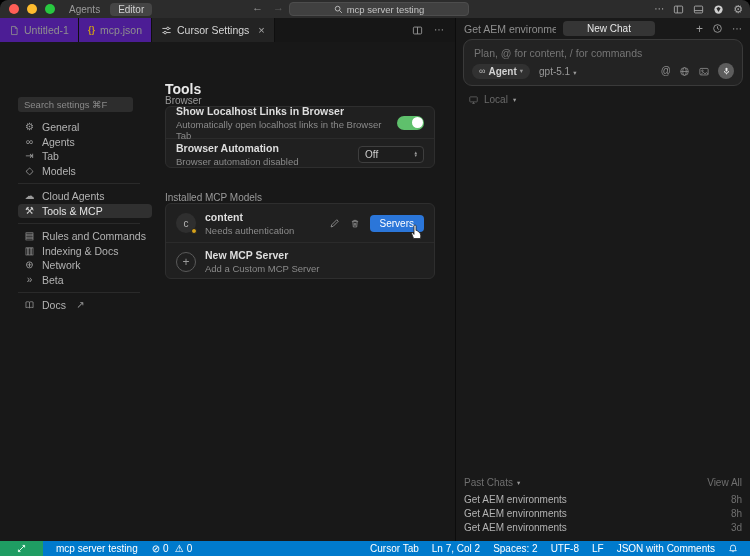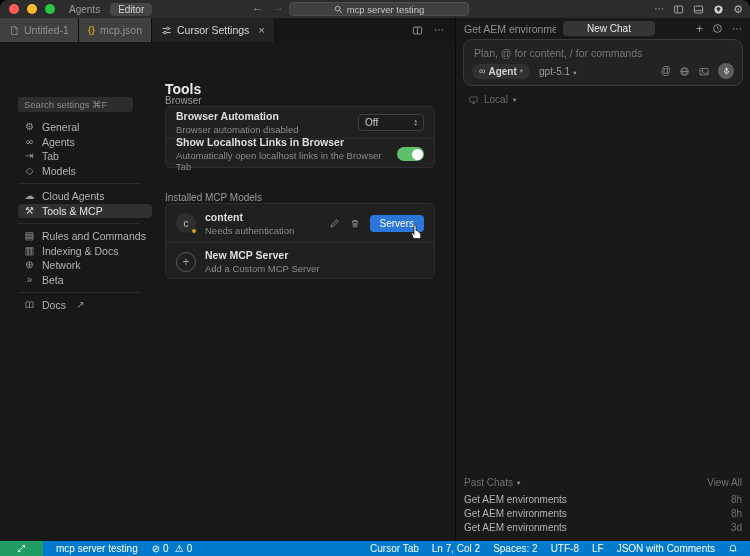--- a/index.html
+++ b/index.html
@@ -15,21 +15,21 @@
   .tb-label { margin-left:14px; font-size:10px; color:#9a9a9a; }
   .tb-pill { margin-left:10px; font-size:10px; color:#d2d2d2; background:#454545; border-radius:4px; padding:1px 8px; }
   .tb-nav { position:absolute; left:252px; top:2px; display:flex; gap:10px; color:#9d9d9d; font-size:11px; }
   .tb-nav .dim { color:#5c5c5c; }
   .tb-search { position:absolute; left:289px; top:2px; width:180px; height:14px; background:#404040; border:1px solid #4d4d4d; border-radius:4px; display:flex; align-items:center; justify-content:center; gap:4px; color:#c3c3c3; font-size:9.5px; }
   .tb-icons { position:absolute; right:7px; top:0; height:18px; display:flex; align-items:center; gap:9px; color:#ababab; }
   .ic { display:inline-flex; align-items:center; justify-content:center; line-height:1; }
 
   
   .tabstrip { position:absolute; top:18px; left:0; width:455px; height:24px; background:#161616; display:flex; align-items:stretch; }
-  .tab { display:flex; align-items:center; gap:5px; padding:0 9px; background:#404040; color:#8f8f8f; font-size:10.5px; border-right:1px solid #0f0f0f; }
+  .tab { display:flex; align-items:center; gap:5px; padding:0 9px; background:#4c1d95; color:#8f8f8f; font-size:10.5px; border-right:1px solid #0f0f0f; }
   .tab.active { background:#232323; color:#d6d6d6; }
   .tab .close { margin-left:4px; font-size:11px; color:#a9a9a9; }
   .tab-actions { margin-left:auto; display:flex; align-items:center; gap:11px; padding-right:11px; color:#9a9a9a; }
 
   
   .settings { position:absolute; top:42px; left:0; width:455px; height:499px; background:#181818; }
   .s-side { position:absolute; left:18px; top:52px; width:134px; }
   .s-search { width:115px; height:15px; background:#2d2d2d; border:none; border-radius:3px; color:#c9c9c9; font-size:9.5px; padding:0 6px; font-family:"Liberation Sans",sans-serif; }
   .s-search::placeholder { color:#8a8a8a; }
   .s-list { margin-top:8px; }
@@ -244,39 +244,39 @@
       </div>
     </div>
 
     <div class="s-main">
       <div class="s-title">Tools</div>
       <div class="s-seclabel" style="top:53px">Browser</div>
 
       <div class="card" style="top:64px; height:62px;">
         <div class="card-row" style="height:31px">
           <div class="cr-text">
+            <div class="cr-title">Show Localhost Links in Browser</div>
+            <div class="cr-sub">Automatically open localhost links in the Browser Tab</div>
+          </div>
+          <div class="toggle">
+              <span class="knob"></span>
+            </div>
+        </div>
+        <div class="card-row" style="height:31px">
+          <div class="cr-text">
             <div class="cr-title">Browser Automation</div>
             <div class="cr-sub">Browser automation disabled</div>
           </div>
           <div class="select">
             <span>Off</span>
             <span class="chev">
                 <span>▴</span>
                 <span>▾</span>
               </span>
           </div>
-        </div>
-        <div class="card-row" style="height:31px">
-          <div class="cr-text">
-            <div class="cr-title">Show Localhost Links in Browser</div>
-            <div class="cr-sub">Automatically open localhost links in the Browser Tab</div>
-          </div>
-          <div class="toggle">
-              <span class="knob"></span>
-            </div>
         </div>
       </div>
 
       <div class="s-seclabel" style="top:150px">Installed MCP Models</div>
 
       <div class="card" style="top:161px; height:76px;">
         <div class="card-row" style="height:38px">
           <div class="avatar">
             <span>c</span>
             <span class="dot"></span>

